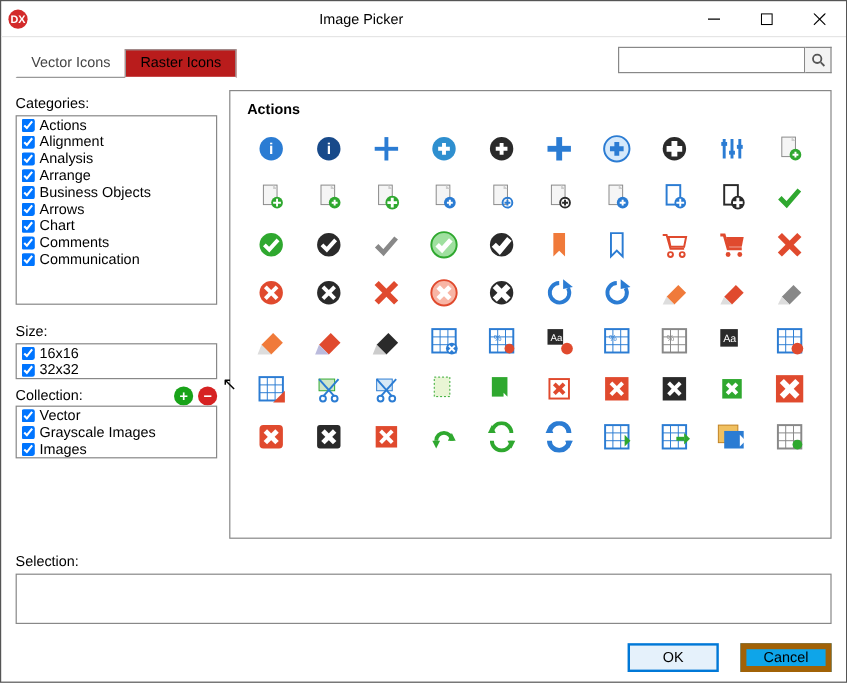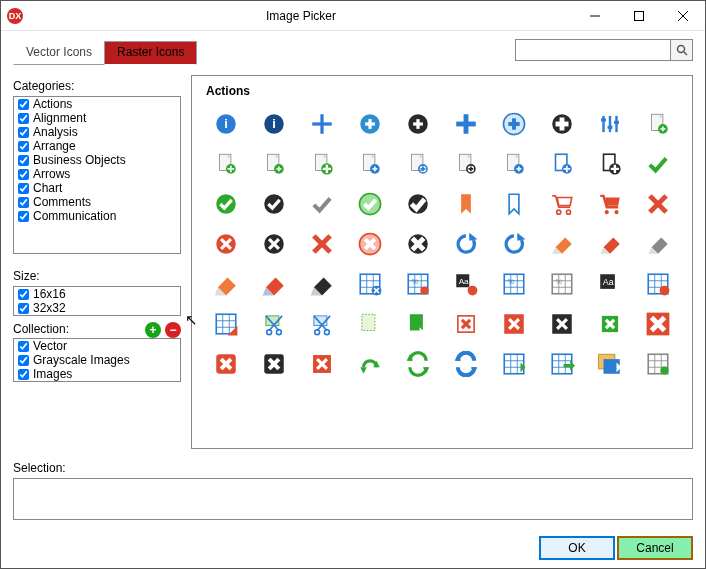--- a/index.html
+++ b/index.html
@@ -190,29 +190,29 @@
   margin-top: 8px;
 }
 .selection-box {
   border: 1px solid #888;
   height: 42px;
   width: 100%;
 }
 .buttons {
   display: flex;
   justify-content: flex-end;
-  gap: 2px;
+  gap: 18px;
   padding-top: 10px;
   margin-top: 6px;
 }
 .btn {
   min-width: 76px;
   height: 24px;
-  border: 2px solid #a16207;
-  background: #86efac;
+  border: 5px solid #a16207;
+  background: #0ea5e9;
   font-size: 12px;
   cursor: pointer;
 }
 .btn.primary {
   border: 2px solid #0078d7;
   background: #e5f1fb;
 }
 .cursor-arrow {
   position: absolute;
   left: 184px;

